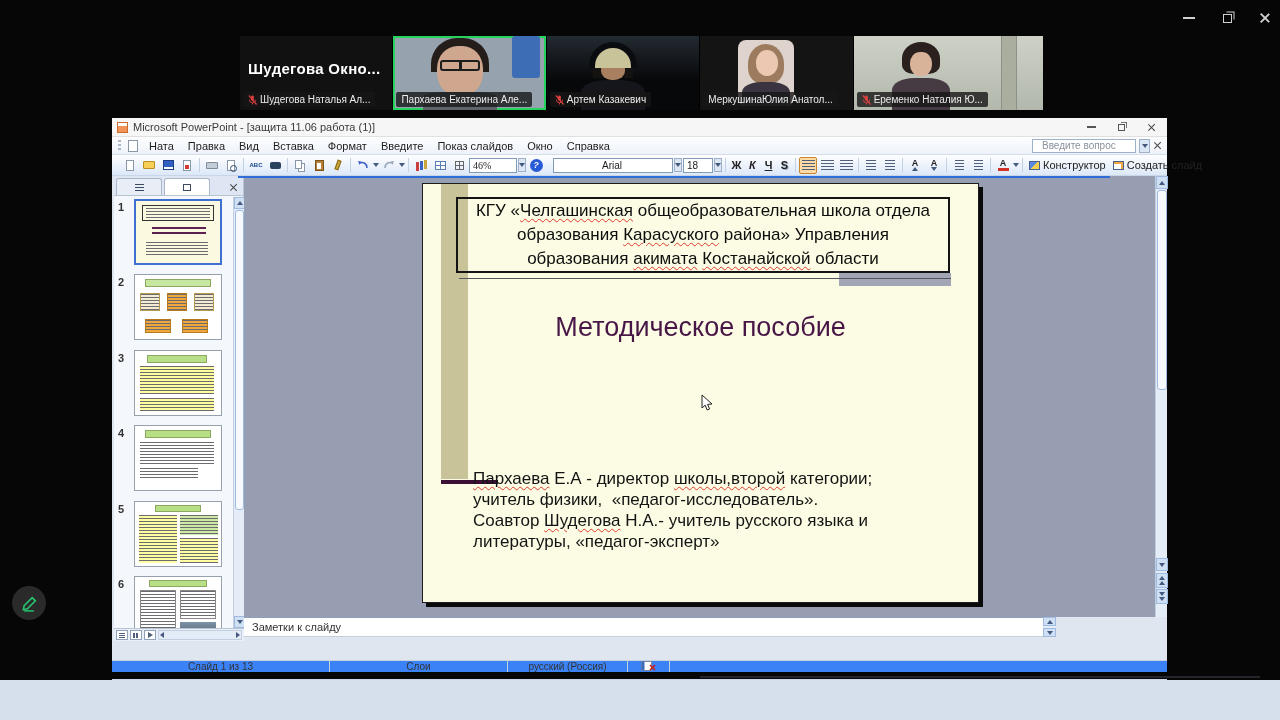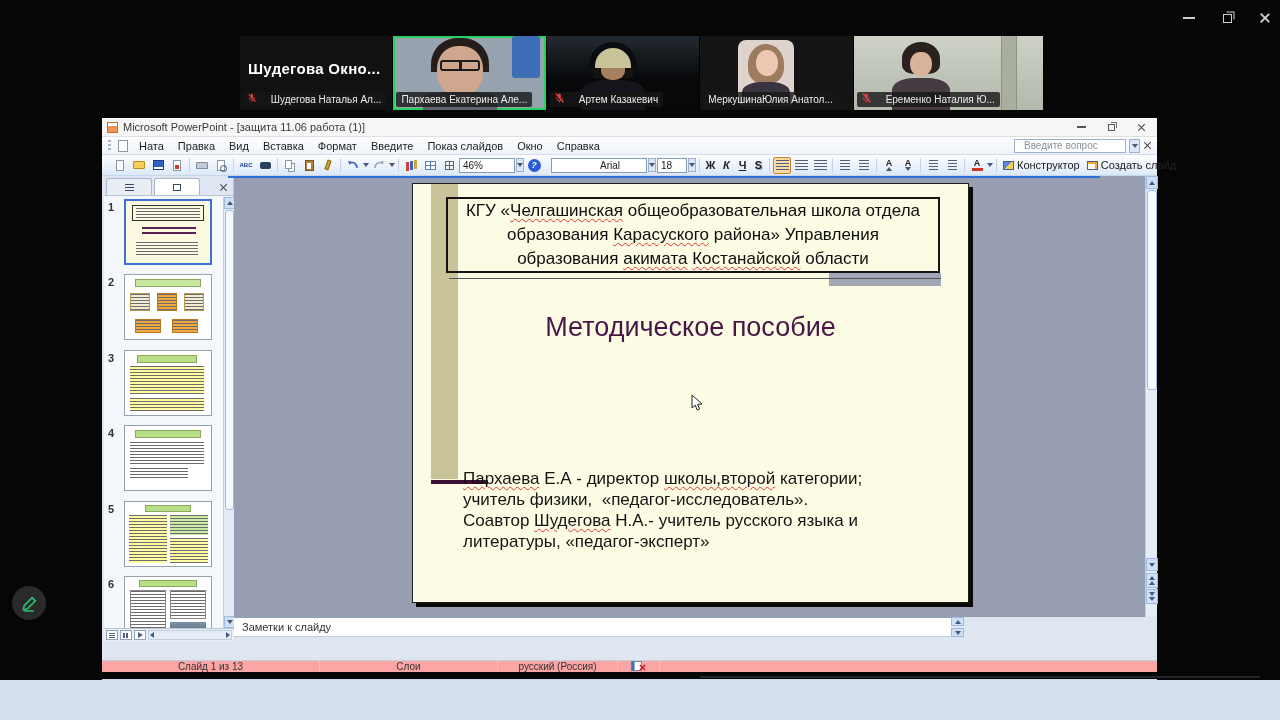--- a/index.html
+++ b/index.html
@@ -14,21 +14,21 @@
   .g-min{width:12px;height:2px;background:#cfcfcf;}
   .g-res{width:9px;height:9px;border:1.5px solid #cfcfcf;box-shadow:2px -2px 0 -0.5px #060606,3px -3px 0 -0.5px #cfcfcf;}
   .g-x{position:relative;width:12px;height:12px;}
   .g-x:before,.g-x:after{content:"";position:absolute;left:5px;top:0;width:1.6px;height:12px;background:#cfcfcf;}
   .g-x:before{transform:rotate(45deg);} .g-x:after{transform:rotate(-45deg);}
 
   
   .vstrip{position:absolute;left:240px;top:36px;width:803px;height:74px;display:flex;gap:1px;background:#000;}
   .tile{position:relative;flex:1 1 0;overflow:hidden;background:#111;}
   .tile.active{outline:2px solid #26d35c;outline-offset:-2px;}
-  .tlabel{position:absolute;left:3px;bottom:3px;display:flex;gap:15px;
+  .tlabel{position:absolute;left:3px;bottom:3px;display:flex;align-items:center;gap:3px;
           background:rgba(22,22,22,.8);color:#ececec;font-size:10px;line-height:13px;padding:1px 5px;
           border-radius:2px;max-width:94%;white-space:nowrap;overflow:hidden;z-index:5;}
   .bigname{position:absolute;left:8px;top:24px;color:#fff;font-weight:bold;font-size:15px;letter-spacing:.3px;}
   .t2{background:linear-gradient(160deg,#eceff1 0%,#b4c4cc 35%,#5d7b88 100%);}
   .t2 .blob{position:absolute;left:6px;top:4px;width:26px;height:20px;background:#f3d9e0;border-radius:50%;opacity:.8;}
   .t2 .chair{position:absolute;left:36px;top:16px;width:62px;height:50px;background:#e9edf0;border-radius:10px;}
   .t2 .hair{position:absolute;left:52px;top:8px;width:30px;height:30px;background:#2b2320;border-radius:50%;}
   .t2 .face{position:absolute;left:58px;top:14px;width:18px;height:20px;background:#c99f85;border-radius:50%;}
   .t2 .torso{position:absolute;left:44px;top:36px;width:46px;height:38px;background:#33363d;border-radius:40% 40% 0 0;}
   .t3{background:#96a3ae;}
@@ -52,38 +52,38 @@
   .t6 .door{position:absolute;right:26px;top:0;width:16px;height:74px;background:#a9ae9f;border-left:1px solid #8d9286;border-right:1px solid #8d9286;}
   .t6 .hair{position:absolute;left:48px;top:6px;width:38px;height:32px;background:#2a211f;border-radius:50% 50% 30% 30%;}
   .t6 .face{position:absolute;left:56px;top:16px;width:22px;height:24px;background:#d9b29a;border-radius:46%;}
   .t6 .torso{position:absolute;left:38px;top:42px;width:58px;height:32px;background:#463b42;border-radius:38% 38% 0 0;}
 
   
   .pencil{position:absolute;left:12px;top:586px;width:34px;height:34px;border-radius:50%;background:#2a2a2a;
           display:flex;align-items:center;justify-content:center;}
 
   
-  .ppt{position:absolute;left:102px;top:118px;width:1055px;height:554px;background:#dfe6f0;}
+  .ppt{position:absolute;left:112px;top:118px;width:1055px;height:554px;background:#dfe6f0;}
   .ttl{height:19px;background:#f6f6f6;border-bottom:1px solid #e0e0e0;display:flex;align-items:center;padding:0 5px;font-size:11px;color:#3a3a3a;}
   .ppticon{width:11px;height:11px;border:1px solid #cf6b2a;background:linear-gradient(#fff 0 3px,#f0945a 3px);margin-right:5px;}
   .ttltext{white-space:nowrap;}
   .wctl{margin-left:auto;display:flex;gap:16px;align-items:center;padding-right:4px;}
   .wb{width:14px;height:14px;display:flex;align-items:center;justify-content:center;}
   .g-min2{width:9px;height:1.5px;background:#555;}
   .g-res2{width:7px;height:7px;border:1.2px solid #555;box-shadow:2px -2px 0 -0.8px #f6f6f6,2.5px -2.5px 0 -0.5px #555;}
   .g-x2,.g-x2b{position:relative;width:9px;height:9px;display:inline-block;}
   .g-x2:before,.g-x2:after,.g-x2b:before,.g-x2b:after{content:"";position:absolute;left:4px;top:0;width:1.4px;height:9px;background:#444;}
   .g-x2:before,.g-x2b:before{transform:rotate(45deg);} .g-x2:after,.g-x2b:after{transform:rotate(-45deg);}
 
   .menubar{height:18px;background:linear-gradient(#fdfdfe,#eef3fa);border-bottom:1px solid #d6dde8;display:flex;align-items:center;font-size:11px;color:#1d1d1d;padding-left:3px;}
   .grip{width:3px;height:12px;margin:0 3px;background:repeating-linear-gradient(#aab7c8 0 2px,transparent 2px 4px);}
   .docicon{width:10px;height:12px;background:#fff;border:1px solid #8a97a8;margin:0 4px;}
   .mi{padding:0 7px;height:16px;line-height:16px;white-space:nowrap;}
   .qwrap{margin-left:auto;display:flex;align-items:center;gap:3px;padding-right:5px;}
-  .qbox{width:112px;height:14px;font-size:10px;border:1px solid #9fb1c8;padding:0 9px;color:#333;font-family:"Liberation Sans",sans-serif;}
+  .qbox{width:104px;height:14px;font-size:10px;border:1px solid #9fb1c8;padding:0 9px;color:#333;font-family:"Liberation Sans",sans-serif;}
   .qbox::placeholder{color:#8a929c;}
   .ddb{width:11px;height:14px;background:#dbe7f5;border:1px solid #9fb1c8;display:inline-flex;align-items:center;justify-content:center;}
 
   .toolbar{height:21px;background:linear-gradient(#fefeff,#dce8f8);border-bottom:1px solid #c9d6e8;display:flex;align-items:center;gap:1px;padding:0 2px;font-size:11px;color:#222;}
   .ti{width:18px;height:17px;display:inline-flex;align-items:center;justify-content:center;flex:none;}
   .sepv{width:1px;height:14px;background:#c2d1e4;margin:0 2px;flex:none;}
   .ic-page{width:8px;height:11px;background:#fff;border:1px solid #8a97a8;position:relative;}
   .ic-red:after{content:"";position:absolute;left:1px;bottom:1px;width:4px;height:4px;background:#d23b2f;}
   .ic-folder{width:12px;height:8px;background:#f7cf57;border:1px solid #b98f1f;border-radius:1px;}
   .ic-save{width:11px;height:10px;background:linear-gradient(#2f5fc0 0 6px,#fff 6px);border:1px solid #1c3c86;}
@@ -159,42 +159,42 @@
   .mline{position:absolute;left:18px;top:296px;width:57px;height:4px;background:#3c1034;}
   .authors{position:absolute;left:50px;top:284px;width:472px;font-size:17px;line-height:21px;color:#141414;}
   .aline{display:block;white-space:pre-wrap;}
   .cursorsvg{position:absolute;left:278px;top:210px;}
   .wavy{text-decoration:underline;text-decoration-style:wavy;text-decoration-color:#e03a2f;text-decoration-thickness:1px;text-underline-offset:2px;}
 
   .vscroll{position:absolute;left:1043px;top:0;width:12px;height:441px;background:#e3ecf7;border-left:1px solid #c2cfe0;}
   .vsb{position:absolute;left:0;width:12px;height:13px;background:#cfe0f5;border:1px solid #9ebae0;display:flex;flex-direction:column;align-items:center;justify-content:center;gap:1px;}
   .vthumb{position:absolute;left:1px;top:14px;width:10px;height:200px;background:#f6f9fd;border:1px solid #9ebae0;border-radius:3px;}
 
-  .notesrow{position:absolute;left:132px;top:499px;width:730px;height:20px;background:#fff;border-top:1px solid #8ea0b8;border-bottom:1px solid #c4cfdd;display:flex;align-items:center;font-size:11px;color:#333;padding-left:8px;gap:24px;}
+  .notesrow{position:absolute;left:132px;top:499px;width:812px;height:20px;background:#fff;border-top:1px solid #8ea0b8;border-bottom:1px solid #c4cfdd;display:flex;align-items:center;font-size:11px;color:#333;padding-left:8px;gap:24px;}
   .nscroll{margin-left:auto;width:13px;height:20px;position:relative;background:#e3ecf7;}
   .nsb{position:absolute;left:0;width:13px;height:9px;background:#cfe0f5;border:1px solid #9ebae0;display:flex;align-items:center;justify-content:center;}
 
   .drawbar{position:absolute;left:0;top:521px;width:1055px;height:21px;background:linear-gradient(#fbfdff,#dfeafa);border-top:1px solid #c9d6e8;display:flex;align-items:center;font-size:11px;gap:1px;padding:0 0;color:#1d1d1d;margin-top:40px;}
   .dbtn{display:inline-flex;align-items:center;gap:3px;padding:0 3px;height:17px;white-space:nowrap;}
   .cursorbtn{width:20px;height:17px;background:#ffd9a3;border:1px solid #c7862e;border-radius:2px;display:inline-flex;align-items:center;justify-content:center;}
   .shpline{width:12px;height:1.5px;background:#111;transform:rotate(-35deg);}
   .shprect{width:11px;height:8px;border:1px solid #111;}
   .shpoval{width:12px;height:8px;border:1px solid #111;border-radius:50%;}
   .shptxt{width:10px;height:9px;border:1px solid #557;background:repeating-linear-gradient(#99a 0 1px,transparent 1px 3px);}
   .shpwa{font-weight:bold;font-style:italic;color:#2a5bd7;font-size:11px;}
   .shpdia{width:12px;height:8px;background:radial-gradient(circle 2.5px at 3px 4px,#e0a33a 95%,transparent),radial-gradient(circle 2.5px at 9px 4px,#5a8ae0 95%,transparent);}
   .shppic{width:11px;height:9px;border:1px solid #777;background:linear-gradient(#bcd6ef 0 55%,#7fb069 55%);}
   .shpshadow{width:8px;height:8px;background:#cfd6df;box-shadow:2px 2px 0 #6a7684;}
   .shp3d{width:8px;height:8px;background:#7fb069;box-shadow:-2px 2px 0 #4e7d41;}
   .lnth{width:12px;height:7px;background:repeating-linear-gradient(#222 0 1px,transparent 1px 3px);}
   .lndash{width:12px;height:1.5px;background:repeating-linear-gradient(90deg,#222 0 3px,transparent 3px 5px);}
   .lnarr{width:12px;height:1.5px;background:#222;position:relative;}
   .lnarr:after{content:"";position:absolute;right:-1px;top:-2.5px;border-left:5px solid #222;border-top:3px solid transparent;border-bottom:3px solid transparent;}
 
-  .statusbar{position:absolute;left:0;top:542px;width:1055px;height:12px;background:#fca5a5;border-top:1px solid #c4cfdd;display:flex;font-size:10px;color:#333;align-items:stretch;}
+  .statusbar{position:absolute;left:0;top:542px;width:1055px;height:12px;background:#3b82f6;border-top:1px solid #c4cfdd;display:flex;font-size:10px;color:#333;align-items:stretch;}
   .scell{border-right:1px solid #c4cfdd;display:flex;align-items:center;justify-content:center;white-space:nowrap;}
   .c1{width:218px;} .c2{width:178px;} .c3{width:120px;} .c4{width:42px;}
 
   
   .darkline{position:absolute;left:700px;top:676px;width:560px;height:2px;background:#23252c;}
 
   
   .taskbar{position:absolute;left:0;top:680px;width:1280px;height:40px;background:#d5e0ec;}
 </style>
 </head>
@@ -381,31 +381,31 @@
       <span class="sepv"></span>
       <span class="ti">
           <i class="ic-chart"></i>
         </span>
       <span class="ti">
           <i class="ic-table"></i>
         </span>
       <span class="ti">
           <i class="ic-grid"></i>
         </span>
-      <span class="combo" style="width:56px;">
+      <span class="combo" style="width:48px;font-family:Liberation Serif, serif;">
           <span>46%</span>
         </span>
       <i class="ddb">
           <i class="td"></i>
         </i>
       <span class="ti">
           <i class="ic-help">?</i>
         </span>
       <i class="grip"></i>
-      <span class="combo" style="width:96px;padding-left:48px;">
+      <span class="combo" style="width:120px;padding-left:48px;">
           <span>Arial</span>
         </span>
       <i class="ddb">
           <i class="td"></i>
         </i>
       <span class="combo" style="width:30px;">
           <span>18</span>
         </span>
       <i class="ddb">
           <i class="td"></i>

